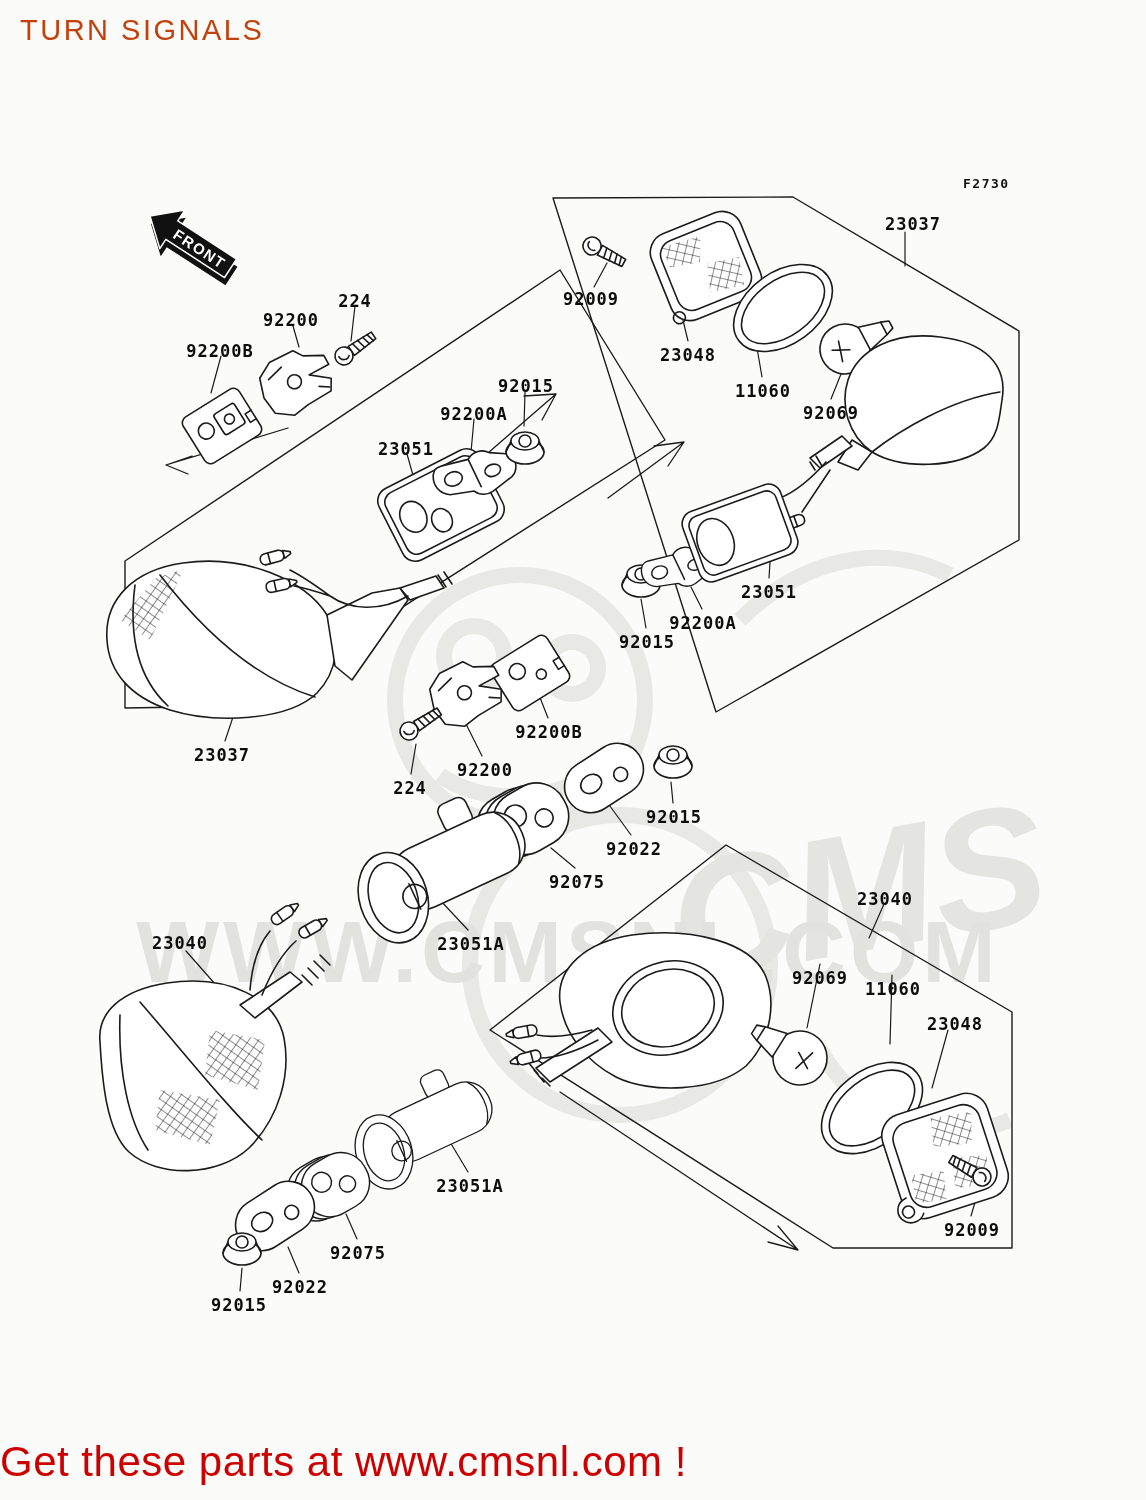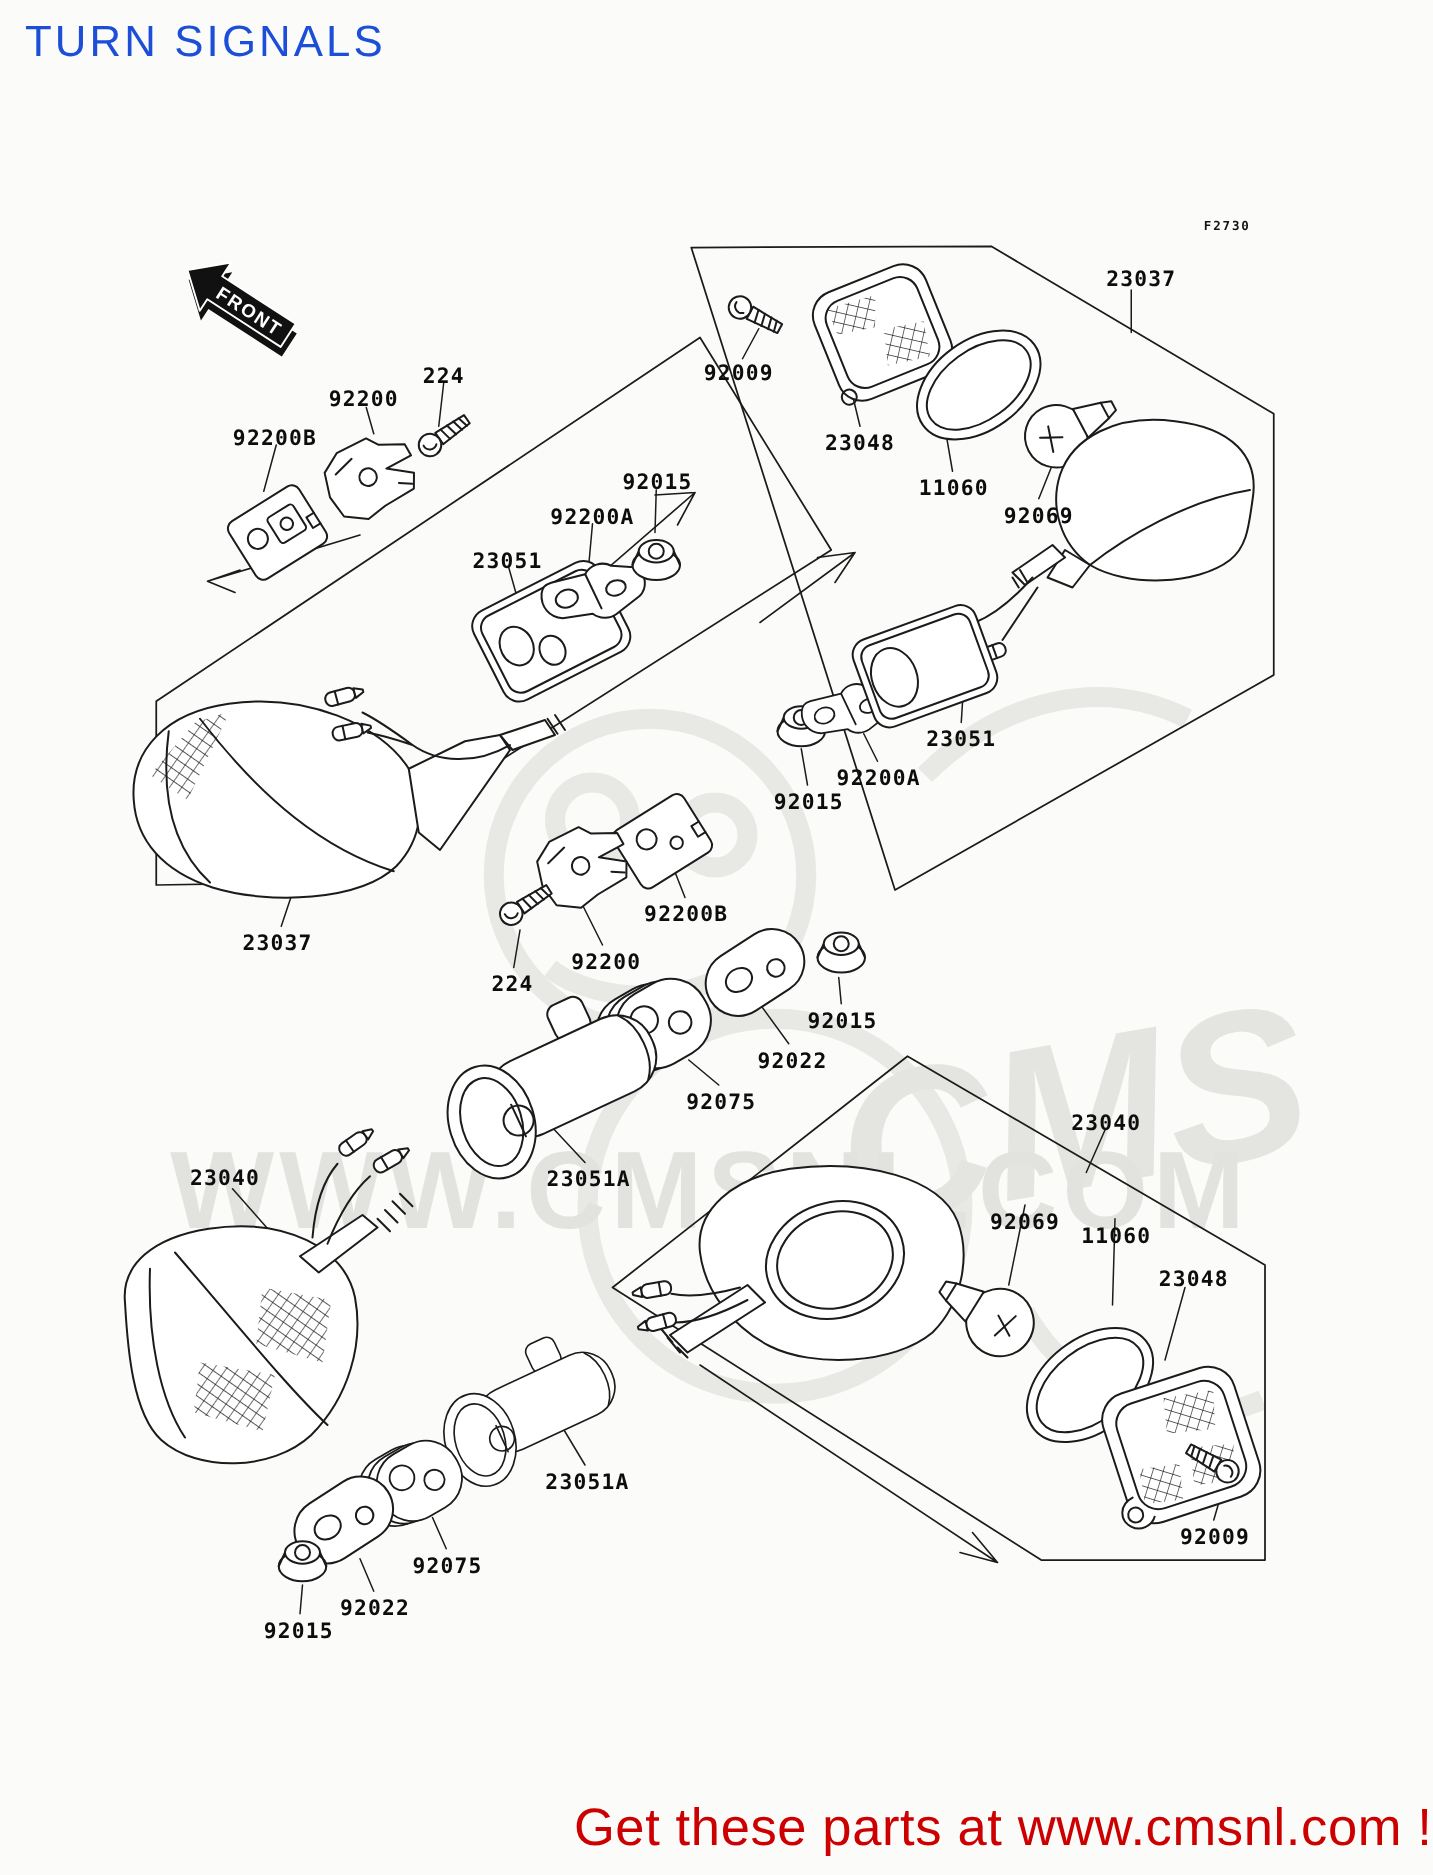--- a/index.html
+++ b/index.html
@@ -10,29 +10,29 @@
   }
   #diagram-svg{position:absolute;left:0;top:0}
   #labels{position:absolute;left:0;top:0;width:1046px;height:1500px}
   .plabel{
     position:absolute;transform:translateX(-50%);
     font-family:"DejaVu Sans Mono",monospace;font-weight:bold;
     font-size:17px;letter-spacing:1px;color:#0d0d0d;white-space:nowrap;
   }
   #page-title{
     position:absolute;left:20px;top:14px;
-    font-size:35px;letter-spacing:2.5px;color:#1d4ed8;
+    font-size:29px;letter-spacing:2.5px;color:#c2410c;
   }
   #fig-code{
     position:absolute;left:963px;top:176px;
     font-family:"DejaVu Sans Mono",monospace;font-weight:bold;
-    font-size:10px;letter-spacing:1.5px;color:#141414;text-align:center;
+    font-size:13px;letter-spacing:1.5px;color:#141414;text-align:center;
   }
   #footer-banner{
-    position:absolute;left:0;right:0;top:1438px;text-align:right;
+    position:absolute;left:0;right:0;top:1438px;text-align:left;
     font-size:42px;color:#cc0000;letter-spacing:0.5px;
   }
 </style>
 </head>
 <body>
 
 <svg id="diagram-svg" width="1146" height="1500" viewBox="0 0 1146 1500" xmlns="http://www.w3.org/2000/svg">
   <defs>
     <pattern id="hatch" width="8" height="8" patternUnits="userSpaceOnUse" patternTransform="rotate(35)">
       <path d="M0,0 H8 M0,0 V8" stroke="#1b1b1b" stroke-width="1" fill="none"></path>

